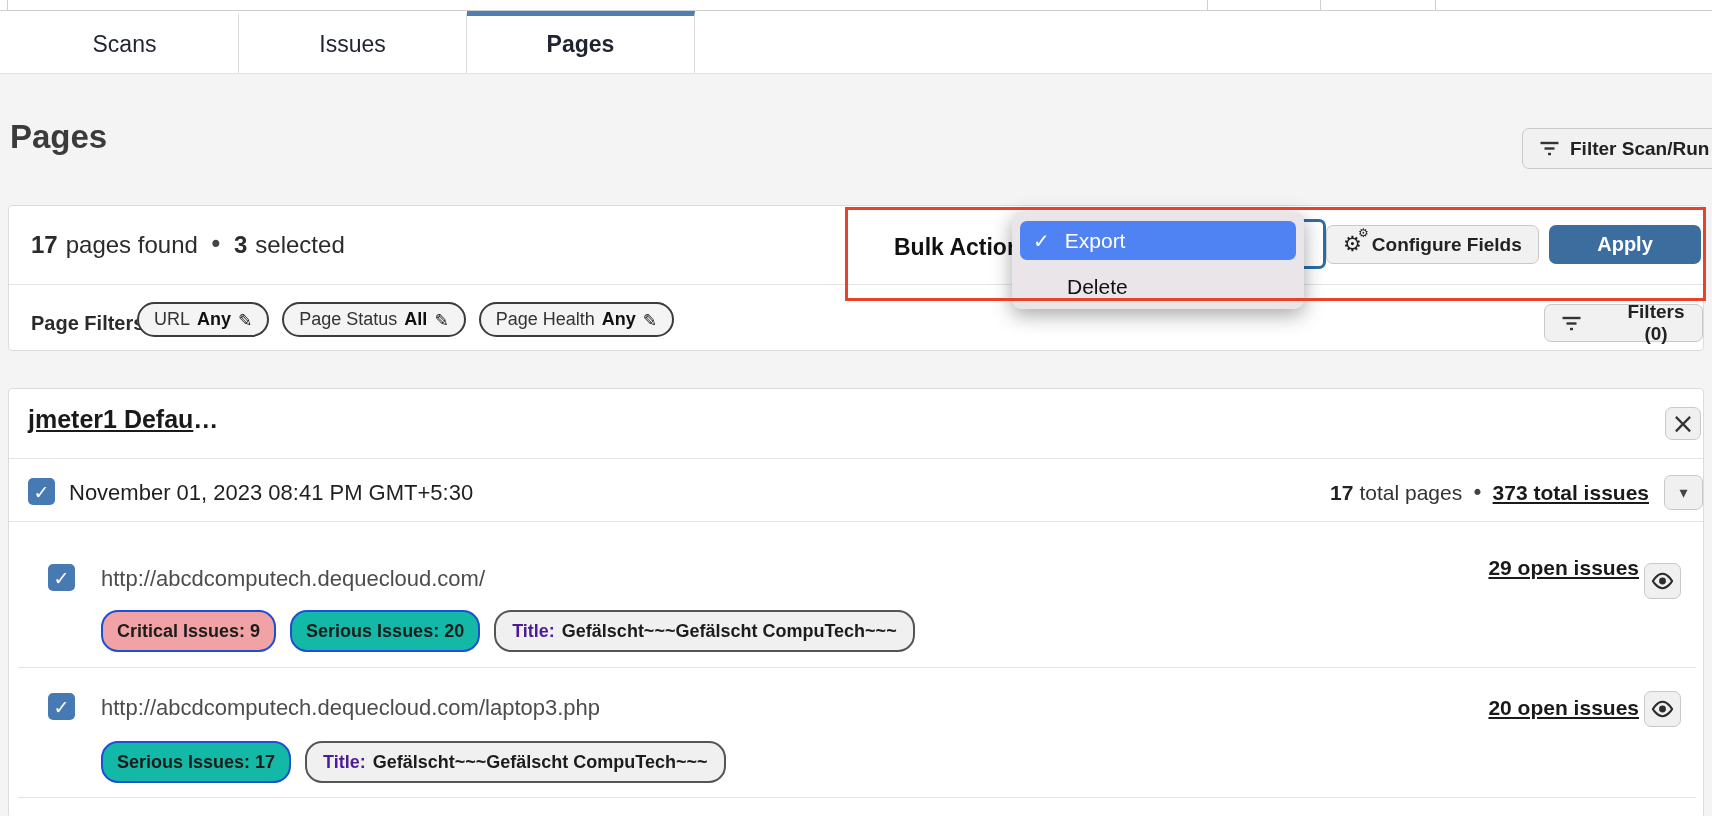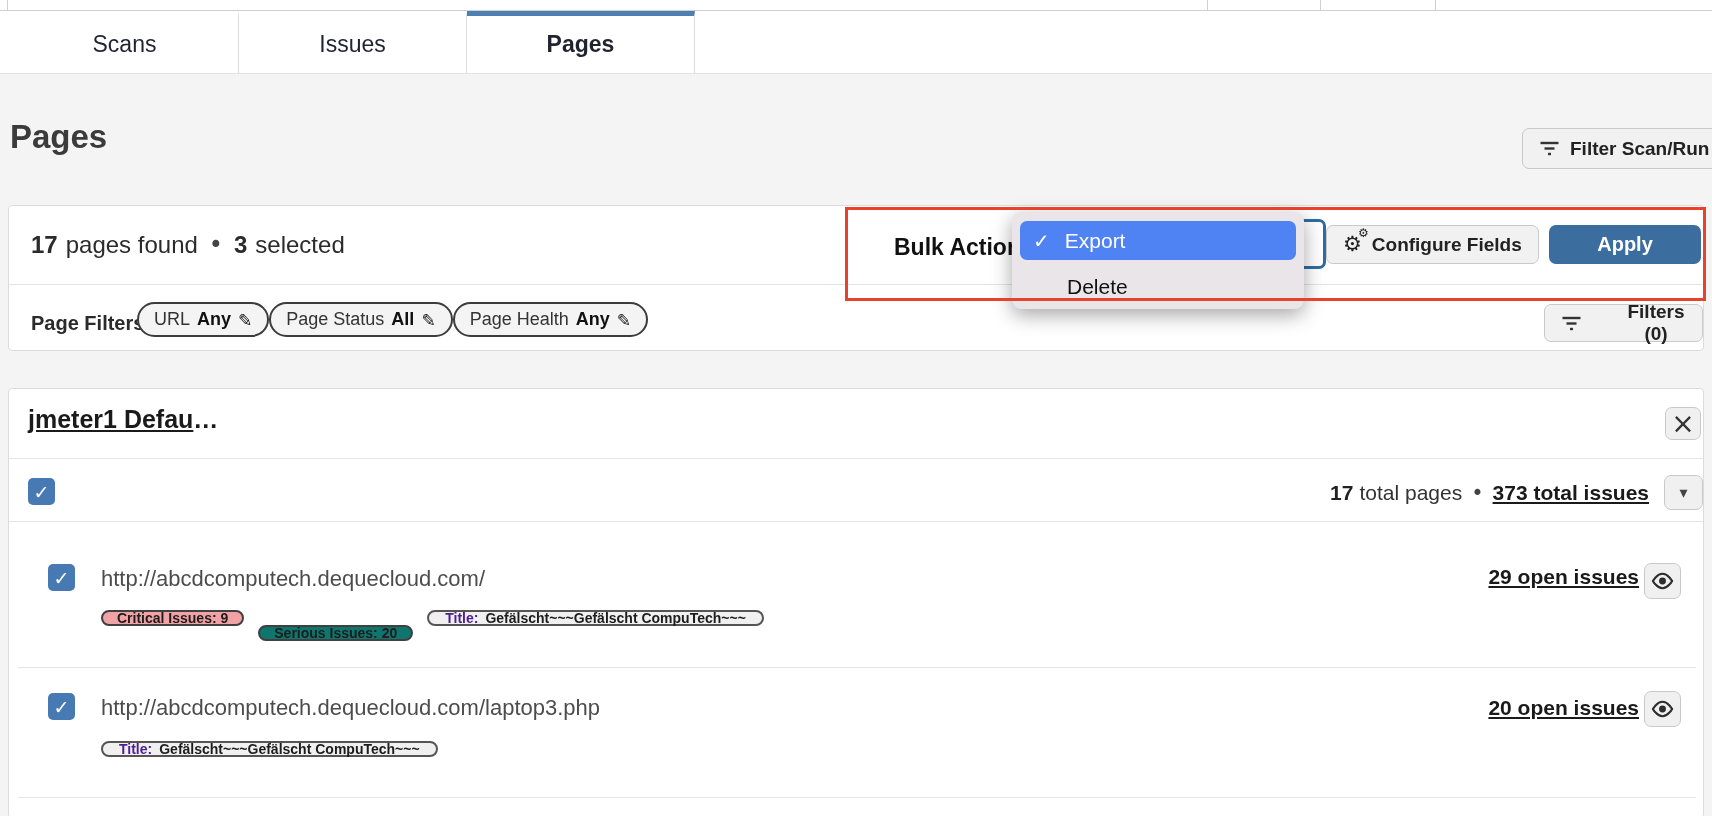--- a/index.html
+++ b/index.html
@@ -40,21 +40,21 @@
                border:3px solid #2e6da4;border-radius:7px;box-sizing:border-box;z-index:1;}
   #configure-btn{position:absolute;left:1317px;top:19px;height:39px;}
   .gears{position:relative;display:inline-block;font-family:"DejaVu Sans",sans-serif;line-height:1;}
   .gears .g1{font-size:21px;}
   .gears .g2{font-size:12px;position:absolute;right:-7px;top:-7px;}
   #apply-btn{position:absolute;left:1540px;top:19px;width:152px;height:39px;background:#3b6d9f;color:#fff;
              border:none;border-radius:7px;font-size:20px;font-weight:700;cursor:pointer;
              font-family:"Liberation Sans",sans-serif;}
   
   #pf-label{position:absolute;left:22px;top:106px;font-size:20px;font-weight:700;color:#2b2b2b;}
-  #pills{position:absolute;left:128px;top:96px;display:flex;}
+  #pills{position:absolute;left:128px;top:96px;display:flex;gap:13px;}
   .pill{display:inline-flex;align-items:center;gap:7px;background:#f4f4f4;border:2px solid #3c3c3c;
         border-radius:18px;padding:0 15px;font-size:18px;height:35px;color:#333;cursor:pointer;
         font-family:"Liberation Sans",sans-serif;box-sizing:border-box;}
   .pill b{color:#111;}
   .pencil{font-family:"DejaVu Sans",sans-serif;font-size:17px;color:#111;}
   #filters-btn{position:absolute;left:1535px;top:98px;height:38px;gap:44px;}
   .filter-ico{flex:0 0 auto;}
   
   #popup{position:absolute;left:1012px;top:212px;width:292px;height:97px;background:#e9e5e9;border-radius:9px;
          box-shadow:0 6px 20px rgba(0,0,0,0.35);z-index:40;padding:9px 8px;box-sizing:border-box;}
@@ -75,24 +75,24 @@
   #group-cbx{left:19px;top:89px;}
   #group-date{position:absolute;left:60px;top:91px;font-size:22px;color:#1f1f1f;}
   #group-totals{position:absolute;right:54px;top:92px;display:flex;align-items:center;gap:6px;font-size:21px;color:#333;}
   #group-totals b{color:#222;}
   .tot-link{font-weight:700;color:#1a1a1a;text-decoration:underline;cursor:pointer;}
   #caret-btn{position:absolute;left:1655px;top:86px;width:39px;height:35px;font-size:16px;color:#444;}
   .url{position:absolute;font-size:22px;color:#4c4c4c;}
   .open-link{position:absolute;right:64px;font-size:21px;font-weight:700;color:#1a1a1a;text-decoration:underline;cursor:pointer;}
   .eye-btn{position:absolute;left:1635px;width:37px;height:36px;}
   .badges{position:absolute;display:flex;gap:14px;}
-  .badge{display:inline-flex;align-items:center;height:16px;border-radius:17px;padding:0 14px;
-         font-size:14px;font-weight:600;color:#1c1c1c;border:2px solid #404040;box-sizing:border-box;white-space:nowrap;}
+  .badge{display:inline-flex;align-items:center;height:42px;border-radius:17px;padding:0 14px;
+         font-size:18px;font-weight:600;color:#1c1c1c;border:2px solid #1d4ed8;box-sizing:border-box;white-space:nowrap;}
   .badge.critical{background:#f1a2a4;}
-  .badge.serious{background:#0f766e;margin-top:15px;}
+  .badge.serious{background:#14b8a6;}
   .badge.titleb{background:#f1f0f1;border-color:#555;gap:7px;padding:0 16px;}
   .badge.titleb .tl{font-weight:700;color:#4c1d95;}
   .badge.titleb b{font-weight:700;color:#1c1c1c;}
 </style>
 </head>
 <body>
 
 <div id="screen">
 
   <div class="top-strip">
@@ -189,36 +189,37 @@
   <section class="card" id="card2">
     <a id="group-title"><span class="u">jmeter1 Defau</span><span>…</span></a>
     <button id="close-btn" class="btn-sq">
       <span>×</span>
     </button>
     <div class="hdiv" style="top:69px"></div>
 
     <div class="cbx" id="group-cbx">
       <span>✓</span>
     </div>
+    <span id="group-date">November 01, 2023 08:41 PM GMT+5:30</span>
     <div id="group-totals">
       <b>17</b>
       <span>total pages</span>
       <span class="dot">•</span>
       <a class="tot-link">373 total issues</a>
     </div>
     <button id="caret-btn" class="btn-sq">
       <span>▾</span>
     </button>
     <div class="hdiv" style="top:132px"></div>
 
     <div class="cbx" style="left:39px;top:175px">
       <span>✓</span>
     </div>
     <span class="url" style="left:92px;top:177px">http://abcdcomputech.dequecloud.com/</span>
-    <a class="open-link" style="top:176px">29 open issues</a>
+    <a class="open-link" style="top:167px">29 open issues</a>
     <button class="btn-sq eye-btn" style="top:174px">
       <svg width="24" height="18" viewBox="0 0 24 18">
         <path d="M12 1.5C6 1.5 2 9 2 9s4 7.5 10 7.5S22 9 22 9 18 1.5 12 1.5z" fill="none" stroke="#2d2d2d" stroke-width="2.2"></path>
         <circle cx="12" cy="9" r="3.6" fill="#2d2d2d"></circle>
       </svg>
     </button>
     <div class="badges" style="left:92px;top:221px">
       <span class="badge critical">Critical Issues: 9</span>
       <span class="badge serious">Serious Issues: 20</span>
       <span class="badge titleb">
@@ -233,20 +234,21 @@
     </div>
     <span class="url" style="left:92px;top:306px">http://abcdcomputech.dequecloud.com/laptop3.php</span>
     <a class="open-link" style="top:307px">20 open issues</a>
     <button class="btn-sq eye-btn" style="top:302px">
       <svg width="24" height="18" viewBox="0 0 24 18">
         <path d="M12 1.5C6 1.5 2 9 2 9s4 7.5 10 7.5S22 9 22 9 18 1.5 12 1.5z" fill="none" stroke="#2d2d2d" stroke-width="2.2"></path>
         <circle cx="12" cy="9" r="3.6" fill="#2d2d2d"></circle>
       </svg>
     </button>
     <div class="badges" style="left:92px;top:352px">
+      <span class="badge serious">Serious Issues: 17</span>
       <span class="badge titleb">
         <span class="tl">Title:</span>
         <b>Gefälscht~~~Gefälscht CompuTech~~~</b>
       </span>
     </div>
     <div class="hdiv inset" style="top:408px"></div>
   </section>
 
 </div>
 

